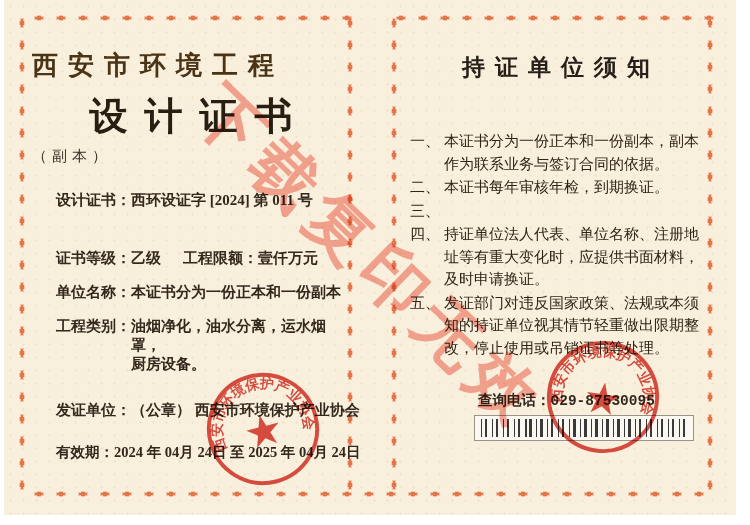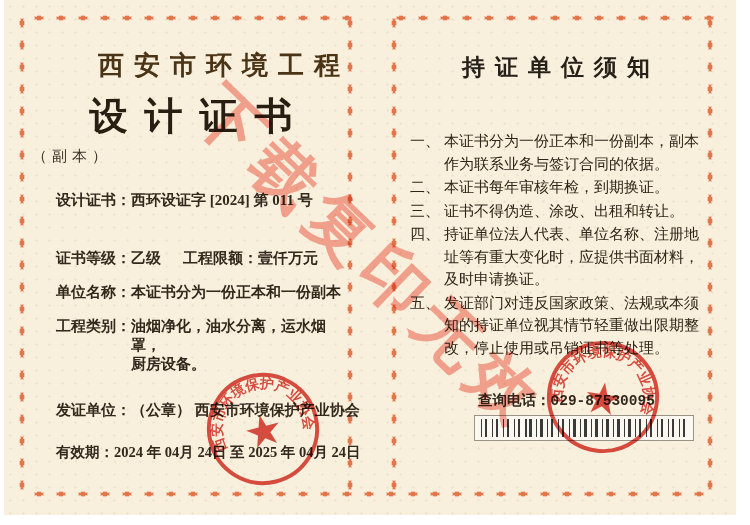--- a/index.html
+++ b/index.html
@@ -29,21 +29,21 @@
   .chain-top-right{left:386px;top:12px;width:326px;}
   .chain-bottom{left:24px;top:488px;width:688px;}
   .chain-left{left:12px;top:12px;height:488px;}
   .chain-right{left:700px;top:12px;height:488px;}
   .chain-mid-left{left:340px;top:12px;height:488px;}
   .chain-mid-right{left:384px;top:12px;height:488px;}
 
   .page-left{position:absolute;left:28px;top:0;width:318px;height:525px;}
   .page-right{position:absolute;left:402px;top:0;width:300px;height:403px;}
 
-  .title1{position:absolute;left:0;right:0;top:48px;text-align:right;
+  .title1{position:absolute;left:0;right:0;top:48px;text-align:left;
     font-size:26px;font-weight:bold;letter-spacing:10px;color:#4a3415;}
   .title2{position:absolute;left:0;right:0;top:91px;text-align:center;
     font-size:38px;font-weight:bold;letter-spacing:17px;color:#281e12;text-indent:17px;}
   .subtitle{position:absolute;left:0;right:0;top:147px;
     font-size:15px;letter-spacing:5px;color:#3c3226;}
 
   .field-row{position:absolute;left:24px;font-size:15px;font-weight:bold;color:#33281c;white-space:nowrap;}
   .row-certno{top:191px;}
   .row-grade{top:237px;margin-top:12px;}
   .row-company{top:283px;}
@@ -132,21 +132,20 @@
       <div class="notice-item">
         <span class="notice-num">一、</span>
         <span class="notice-text">本证书分为一份正本和一份副本，副本作为联系业务与签订合同的依据。</span>
       </div>
       <div class="notice-item">
         <span class="notice-num">二、</span>
         <span class="notice-text">本证书每年审核年检，到期换证。</span>
       </div>
       <div class="notice-item">
         <span class="notice-num">三、</span>
-        <span class="notice-text">证书不得伪造、涂改、出租和转让。</span>
       </div>
       <div class="notice-item">
         <span class="notice-num">四、</span>
         <span class="notice-text">持证单位法人代表、单位名称、注册地址等有重大变化时，应提供书面材料，及时申请换证。</span>
       </div>
       <div class="notice-item">
         <span class="notice-num">五、</span>
         <span class="notice-text">发证部门对违反国家政策、法规或本须知的持证单位视其情节轻重做出限期整改，停止使用或吊销证书等处理。</span>
       </div>
     </div>

